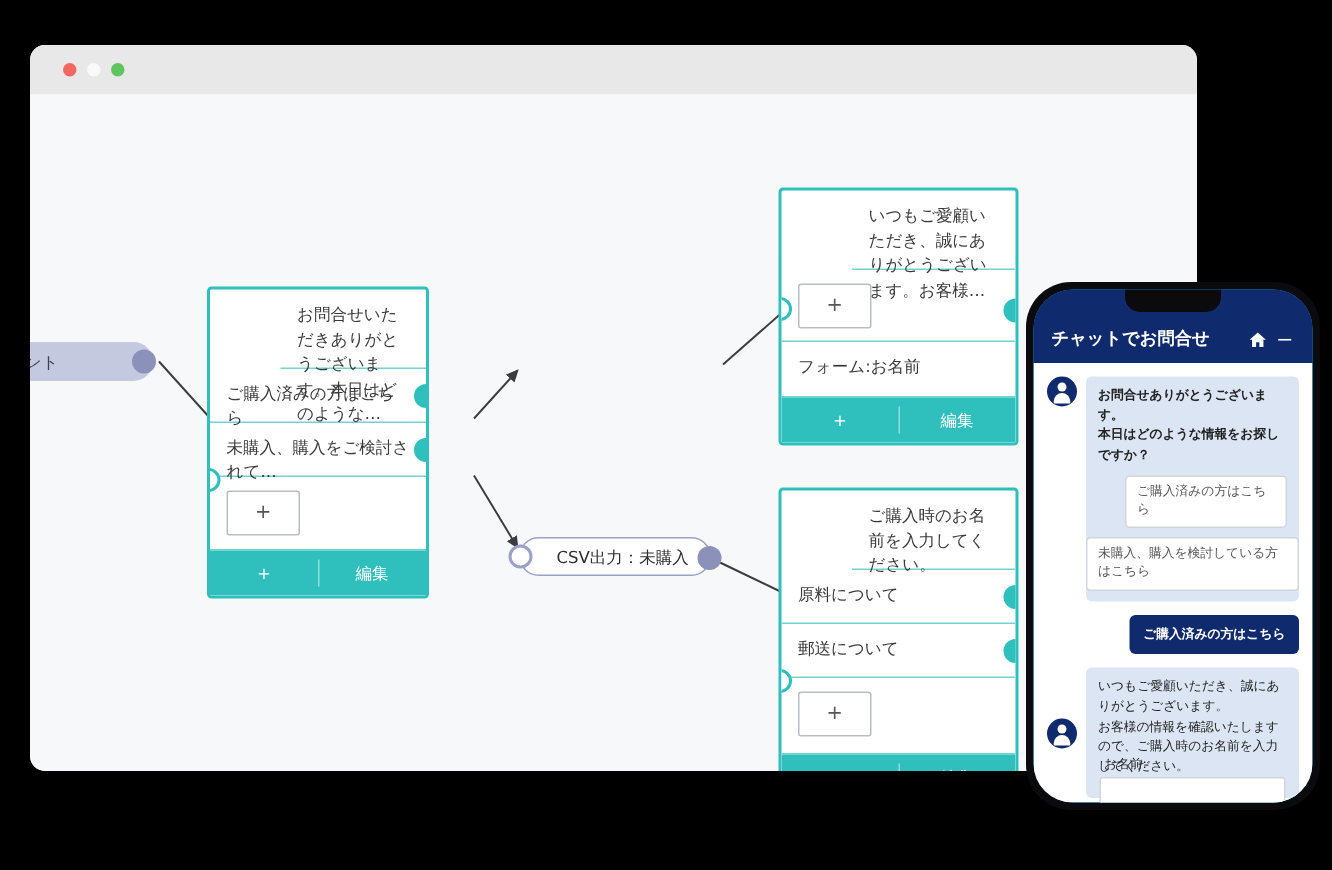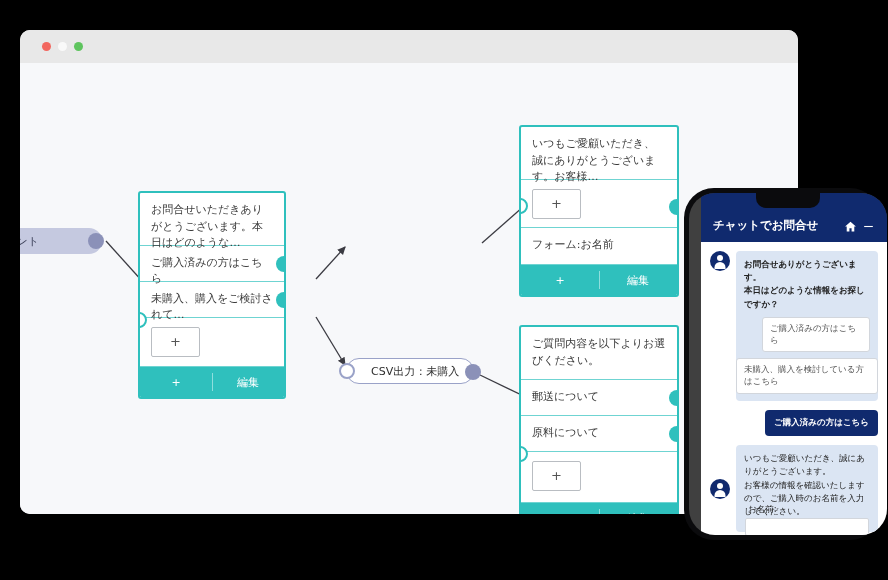--- a/index.html
+++ b/index.html
@@ -22,21 +22,21 @@
 
   .canvas{position:absolute;left:0;top:33px;width:778px;height:451px;background:#f7f8fa;overflow:hidden;}
   svg.edges{position:absolute;left:0;top:0;width:778px;height:451px;pointer-events:none;}
 
   
   .node{position:absolute;background:#fff;border:2px solid #2fc0bd;border-radius:3px;
         box-sizing:border-box;overflow:hidden;}
   .row{padding:9px 11px;font-size:11px;line-height:1.45;color:#3a3a3a;
        border-bottom:1px solid #6fd4d2;box-sizing:border-box;
        font-family:"DejaVu Sans","Liberation Sans",sans-serif;}
-  .row.multi{line-height:1.5;}
+  .row.multi{line-height:1.5;margin-left:47px;}
   .row.plus{padding:9px 11px 11px 11px;}
   .plusbox{width:47px;height:28px;border:1px solid #b9bdc2;border-radius:2px;background:#fff;
            display:flex;align-items:center;justify-content:center;color:#555;font-size:13px;}
   .foot{height:30px;background:#2fc0bd;display:flex;align-items:center;color:#fff;font-size:11px;
         position:relative;}
   .foot .fl{flex:1;text-align:center;}
   .foot .sep{position:absolute;left:50%;top:6px;width:1px;height:18px;background:#8fdedd;}
 
   
   .port-out{position:absolute;width:16px;height:16px;border-radius:50%;background:#2fc0bd;}
@@ -52,21 +52,21 @@
 
   
   .chip{position:absolute;height:26px;background:#c5c9e0;border-radius:13px;display:flex;
         align-items:center;padding:0 28px 0 10px;box-sizing:border-box;}
   .chip span{font-size:11px;color:#3c4159;white-space:nowrap;}
   .chip .port-out{right:-2px;top:5px;background:#8b91b8;}
 
   
   .phone{position:absolute;left:684px;top:188px;width:196px;height:352px;background:#0b0b0d;
          border-radius:30px;padding:5px;box-sizing:border-box;}
-  .screen{position:relative;width:186px;height:342px;background:#404040;border-radius:26px;overflow:hidden;padding-left:12px;}
+  .screen{position:relative;width:186px;height:342px;background:#0ea5e9;border-radius:26px;overflow:hidden;}
   .notch{position:absolute;left:50%;transform:translateX(-50%);top:0;width:64px;height:15px;
          background:#0b0b0d;border-radius:0 0 10px 10px;z-index:5;}
   .ph-head{height:49px;background:#102a6e;display:flex;align-items:flex-end;padding:0 12px 9px 12px;
            box-sizing:border-box;}
   .ph-title{color:#fff;font-size:11.5px;font-weight:bold;flex:1;}
   .ph-ico{color:#fff;font-size:12px;margin-left:5px;display:flex;align-items:center;}
   .chatarea{position:relative;height:293px;background:#fff;padding:9px 9px 0 9px;box-sizing:border-box;}
 
   .msg{display:flex;gap:6px;margin-bottom:9px;}
   .avatar{width:20px;height:20px;border-radius:50%;background:#102a6e;flex:0 0 20px;position:relative;}
@@ -165,23 +165,23 @@
         <div class="foot">
           <div class="fl">+</div>
           <div class="sep"></div>
           <div class="fl">編集</div>
         </div>
         <div class="port-in" style="left:-9px;top:71px;"></div>
         <div class="port-out" style="right:-8px;top:72px;"></div>
       </div>
 
       <div class="node" style="left:499px;top:262px;width:160px;">
-        <div class="row multi" style="height:53px;">ご質問内容を以下よりお選びください。</div>
+        <div class="row multi" style="height:53px;">ご購入時のお名前を入力してください。</div>
+        <div class="row" style="height:36px;">原料について</div>
         <div class="row" style="height:36px;">郵送について</div>
-        <div class="row" style="height:36px;">原料について</div>
         <div class="row plus" style="height:51px;">
           <div class="plusbox">+</div>
         </div>
         <div class="foot">
           <div class="fl">+</div>
           <div class="sep"></div>
           <div class="fl">編集</div>
         </div>
         <div class="port-in" style="left:-9px;top:119px;"></div>
         <div class="port-out" style="right:-8px;top:63px;"></div>

